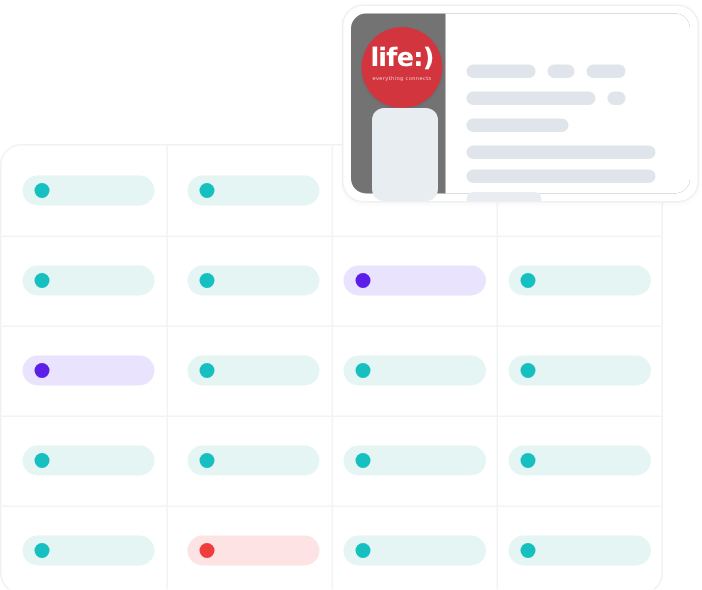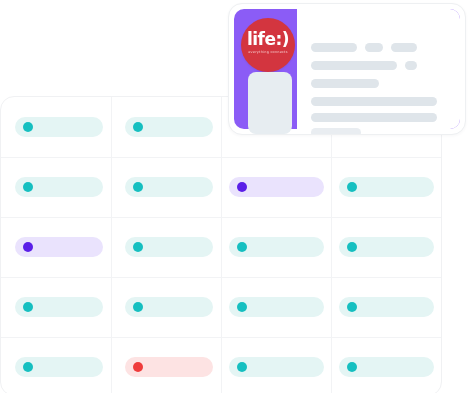--- a/index.html
+++ b/index.html
@@ -104,21 +104,21 @@
     border: 1px solid #eef0f2;
     border-radius: 14px;
     box-sizing: border-box;
     box-shadow: 0 1px 3px rgba(40, 50, 70, 0.04);
     overflow: hidden;
   }
   .top-card-inner {
     position: absolute;
     inset: 5px;
     border-radius: 10px;
-    background: #8b5cf6;
+    background: #737373;
   }
   .top-card-right {
     position: absolute;
     left: 63px;
     top: 0;
     right: 0;
     bottom: 0;
     background: #ffffff;
     border-radius: 0 10px 10px 0;
   }

